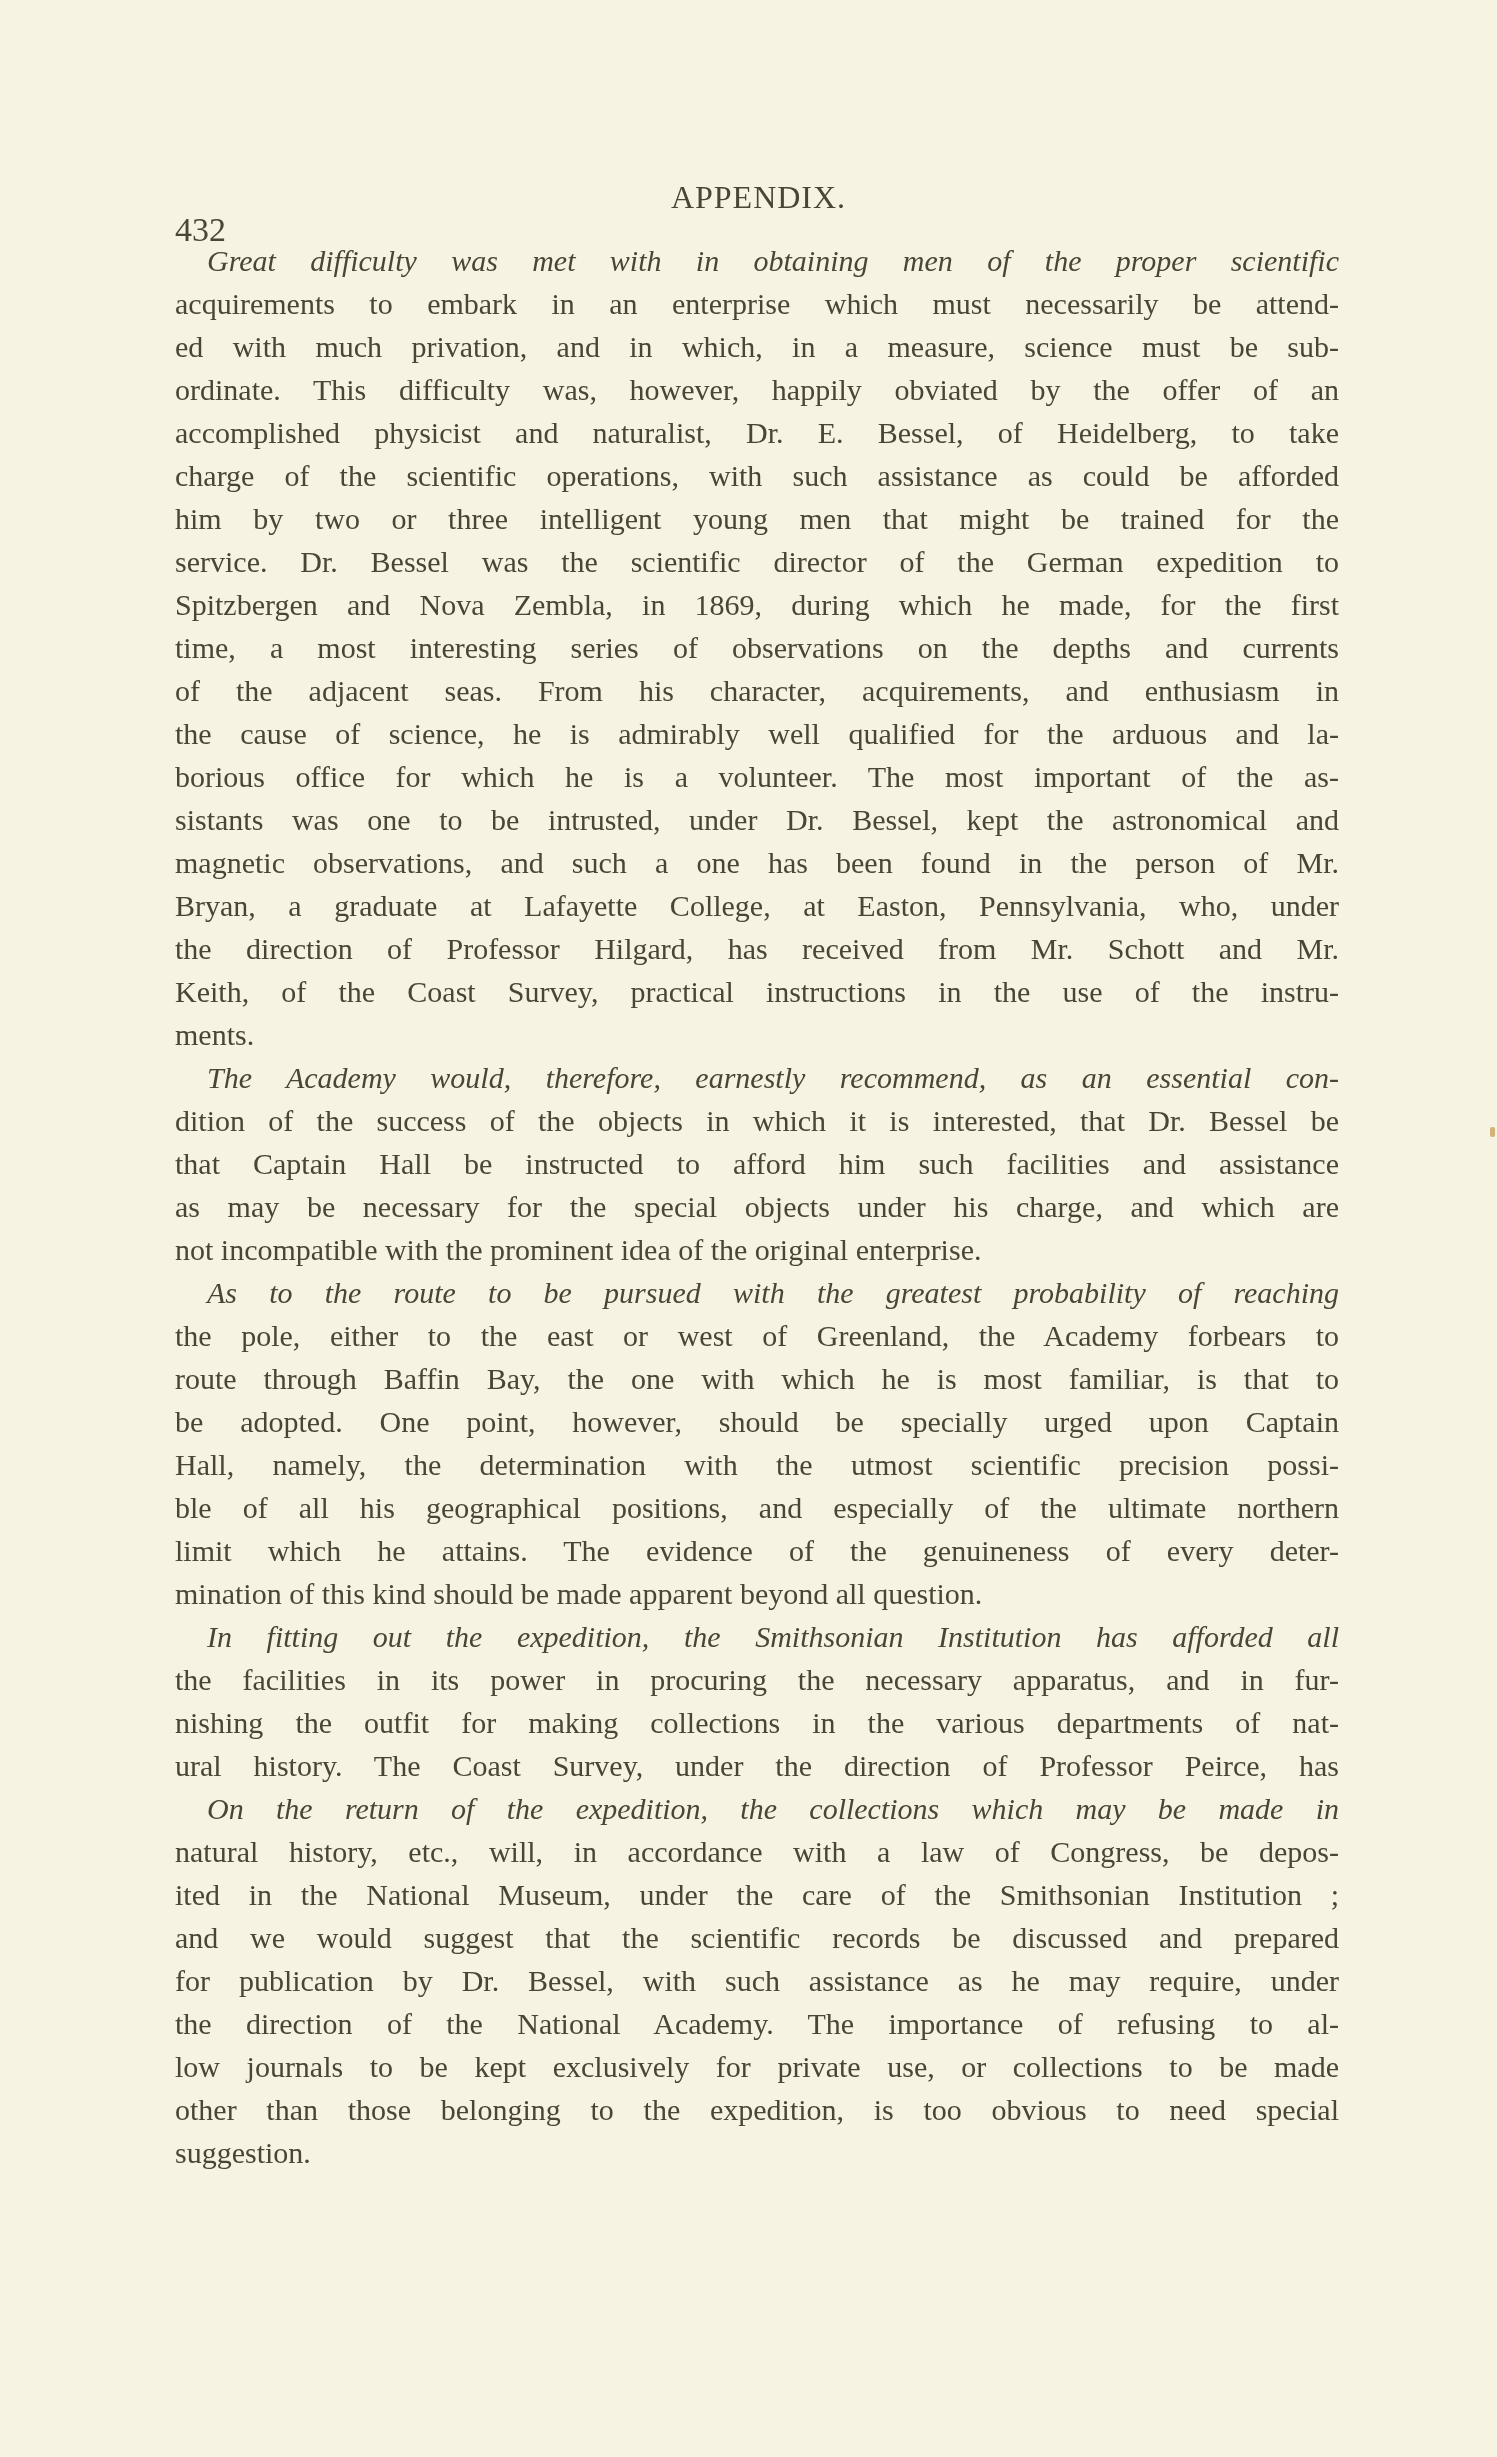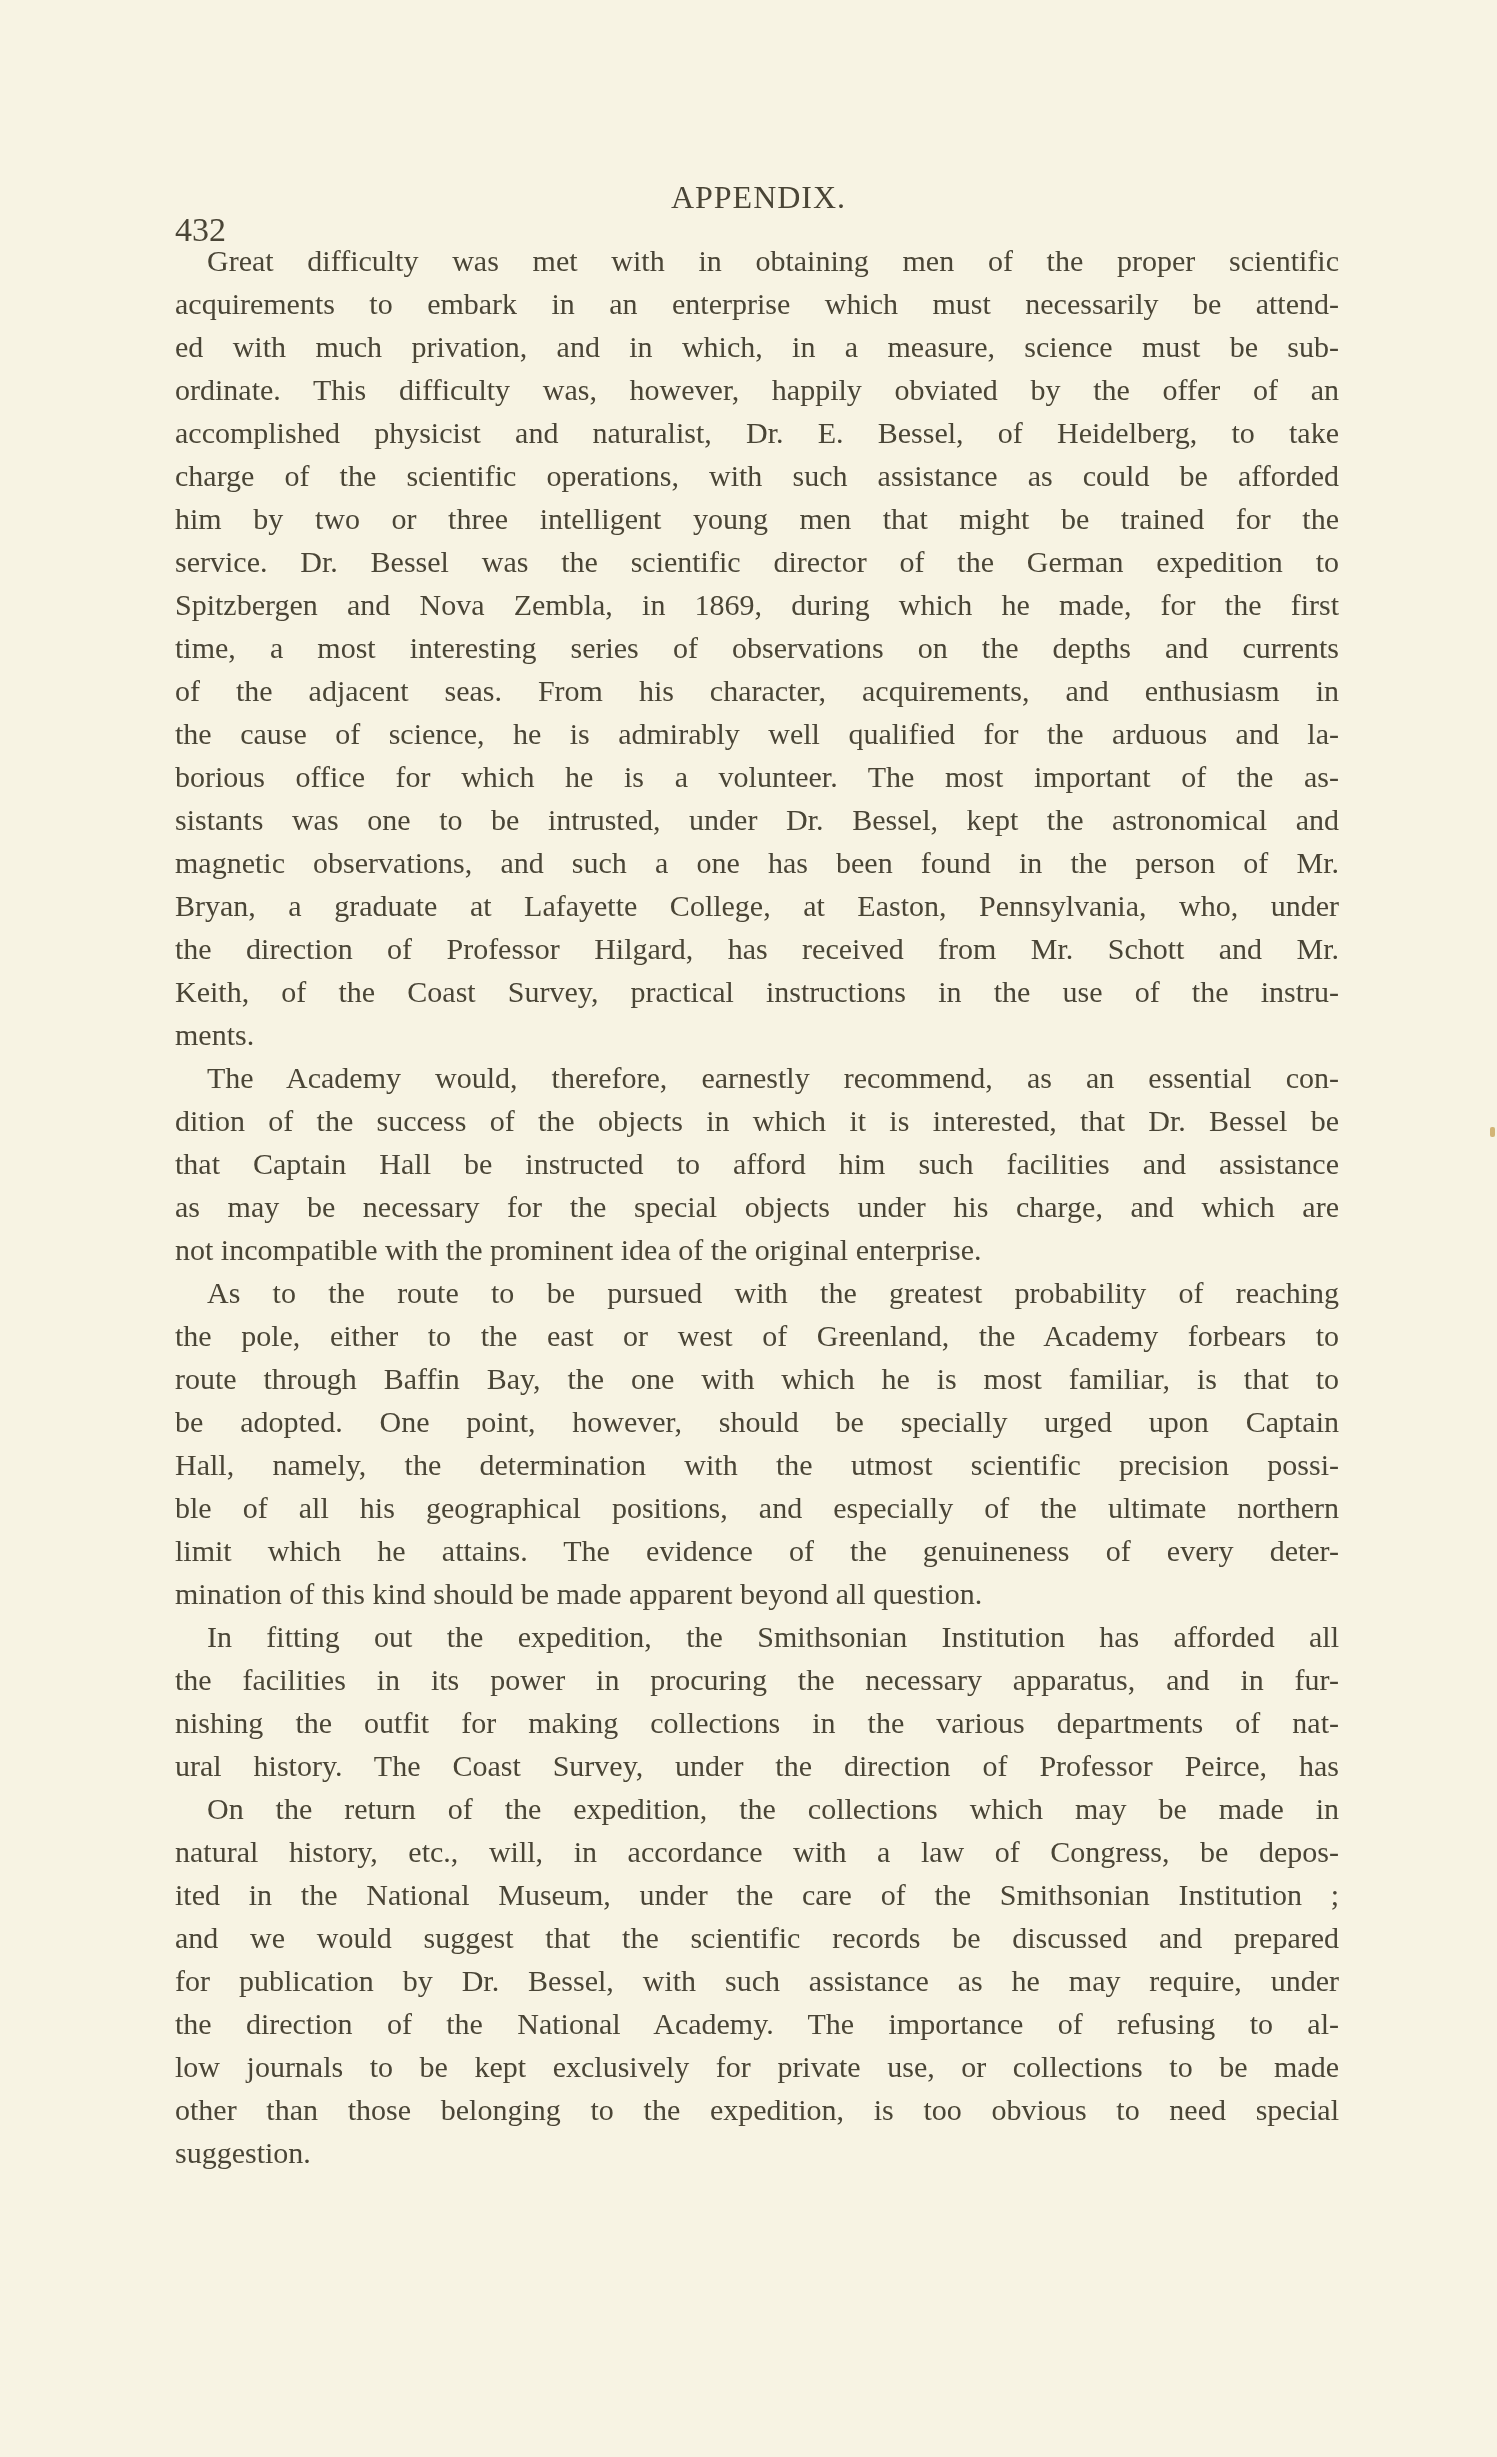--- a/index.html
+++ b/index.html
@@ -22,21 +22,21 @@
   .body-text {
     position: absolute; left: 175px; top: 239px; width: 1164px;
   }
   .line {
     height: 43px; line-height: 43px;
     font-size: 30px; white-space: nowrap;
     text-align: justify; text-align-last: justify;
     transform-origin: left center;
   }
   .line.last { text-align-last: left; }
-  .line.indent { padding-left: 32px; }
+  .line.indent { padding-left: 32px; font-style: italic; }
   .speck {
     position: absolute; left: 1490px; top: 1127px;
     width: 5px; height: 10px; border-radius: 2px; background: #c8a45a; opacity: .8;
   }
 </style>
 </head>
 <body>
 
 <div class="page-number">432</div>
 <div class="running-head">APPENDIX.</div>

